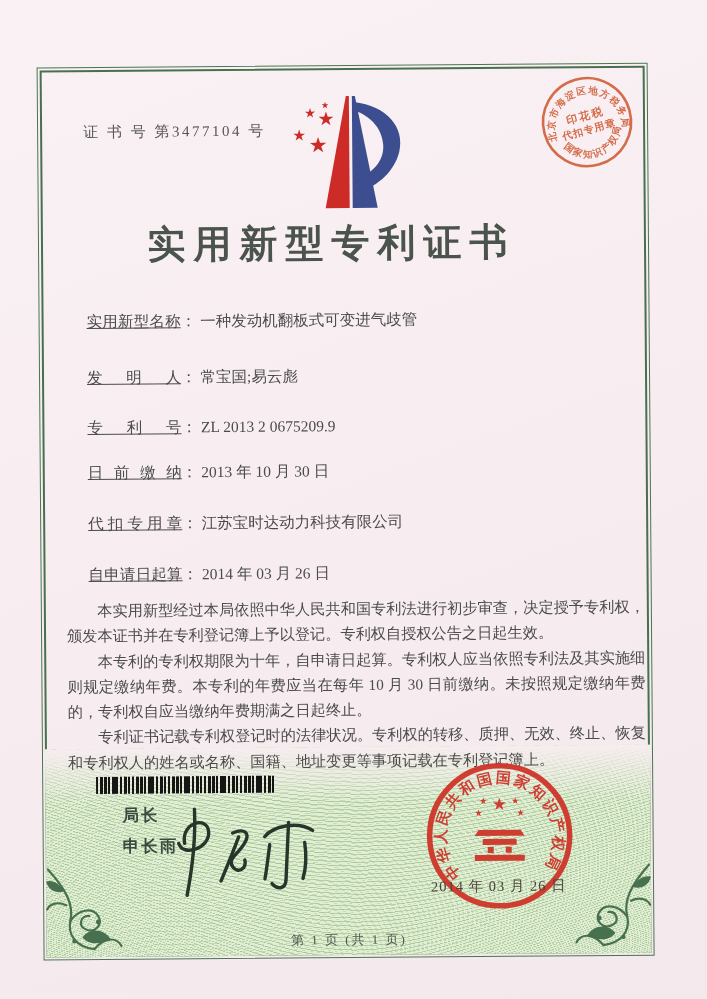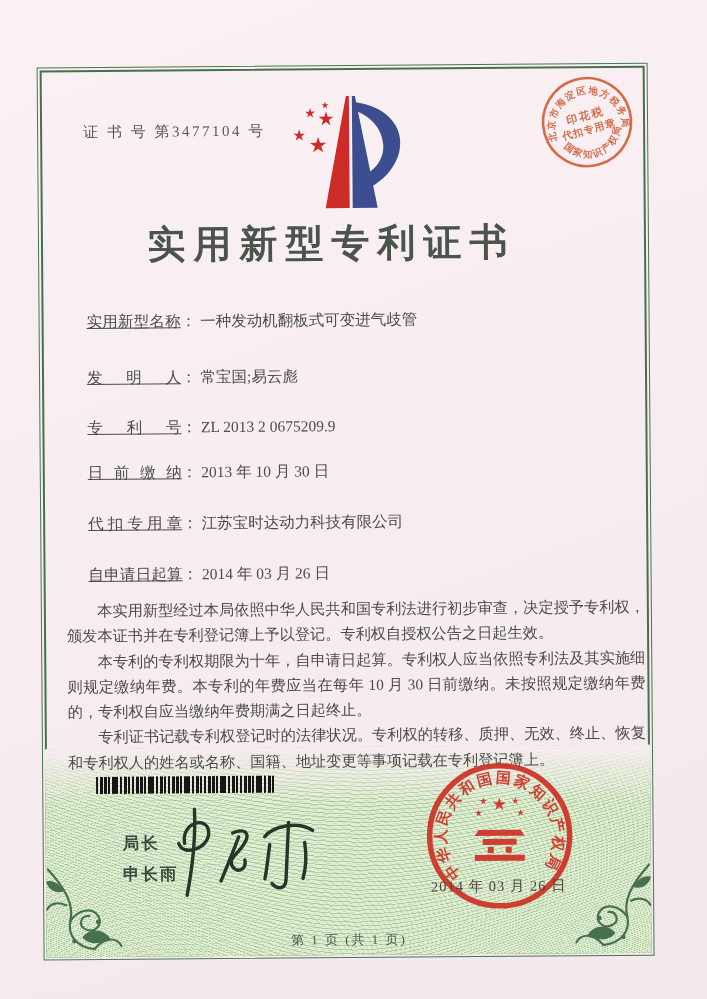--- a/index.html
+++ b/index.html
@@ -57,21 +57,21 @@
   .paras p{margin:0;text-indent:2em;}
 
   .barcode{
     position:absolute;left:94px;top:775px;width:178px;height:17px;
     background-image:
       repeating-linear-gradient(90deg,#151515 0 2px,transparent 2px 4px),
       repeating-linear-gradient(90deg,transparent 0 1px,#151515 1px 2px,transparent 2px 9px),
       repeating-linear-gradient(90deg,#151515 0 1px,transparent 1px 6px);
   }
 
-  .officer{position:absolute;left:120px;top:826px;font-size:16.5px;font-weight:700;
+  .officer{position:absolute;left:120px;top:798px;font-size:16.5px;font-weight:700;
     color:#3a4a3e;line-height:31px;letter-spacing:2px;}
   .signature{position:absolute;left:150px;top:802px;width:175px;height:98px;}
 
   .seal{position:absolute;left:419px;top:759px;width:156px;height:156px;opacity:.94;}
   .seal-ring-text{font-size:15px;letter-spacing:2.5px;font-weight:700;fill:#cf3428;}
   .seal-date{
     position:absolute;left:428px;top:878px;width:170px;z-index:5;
     font-size:14.5px;color:#4d423a;letter-spacing:1px;white-space:nowrap;
   }
 

